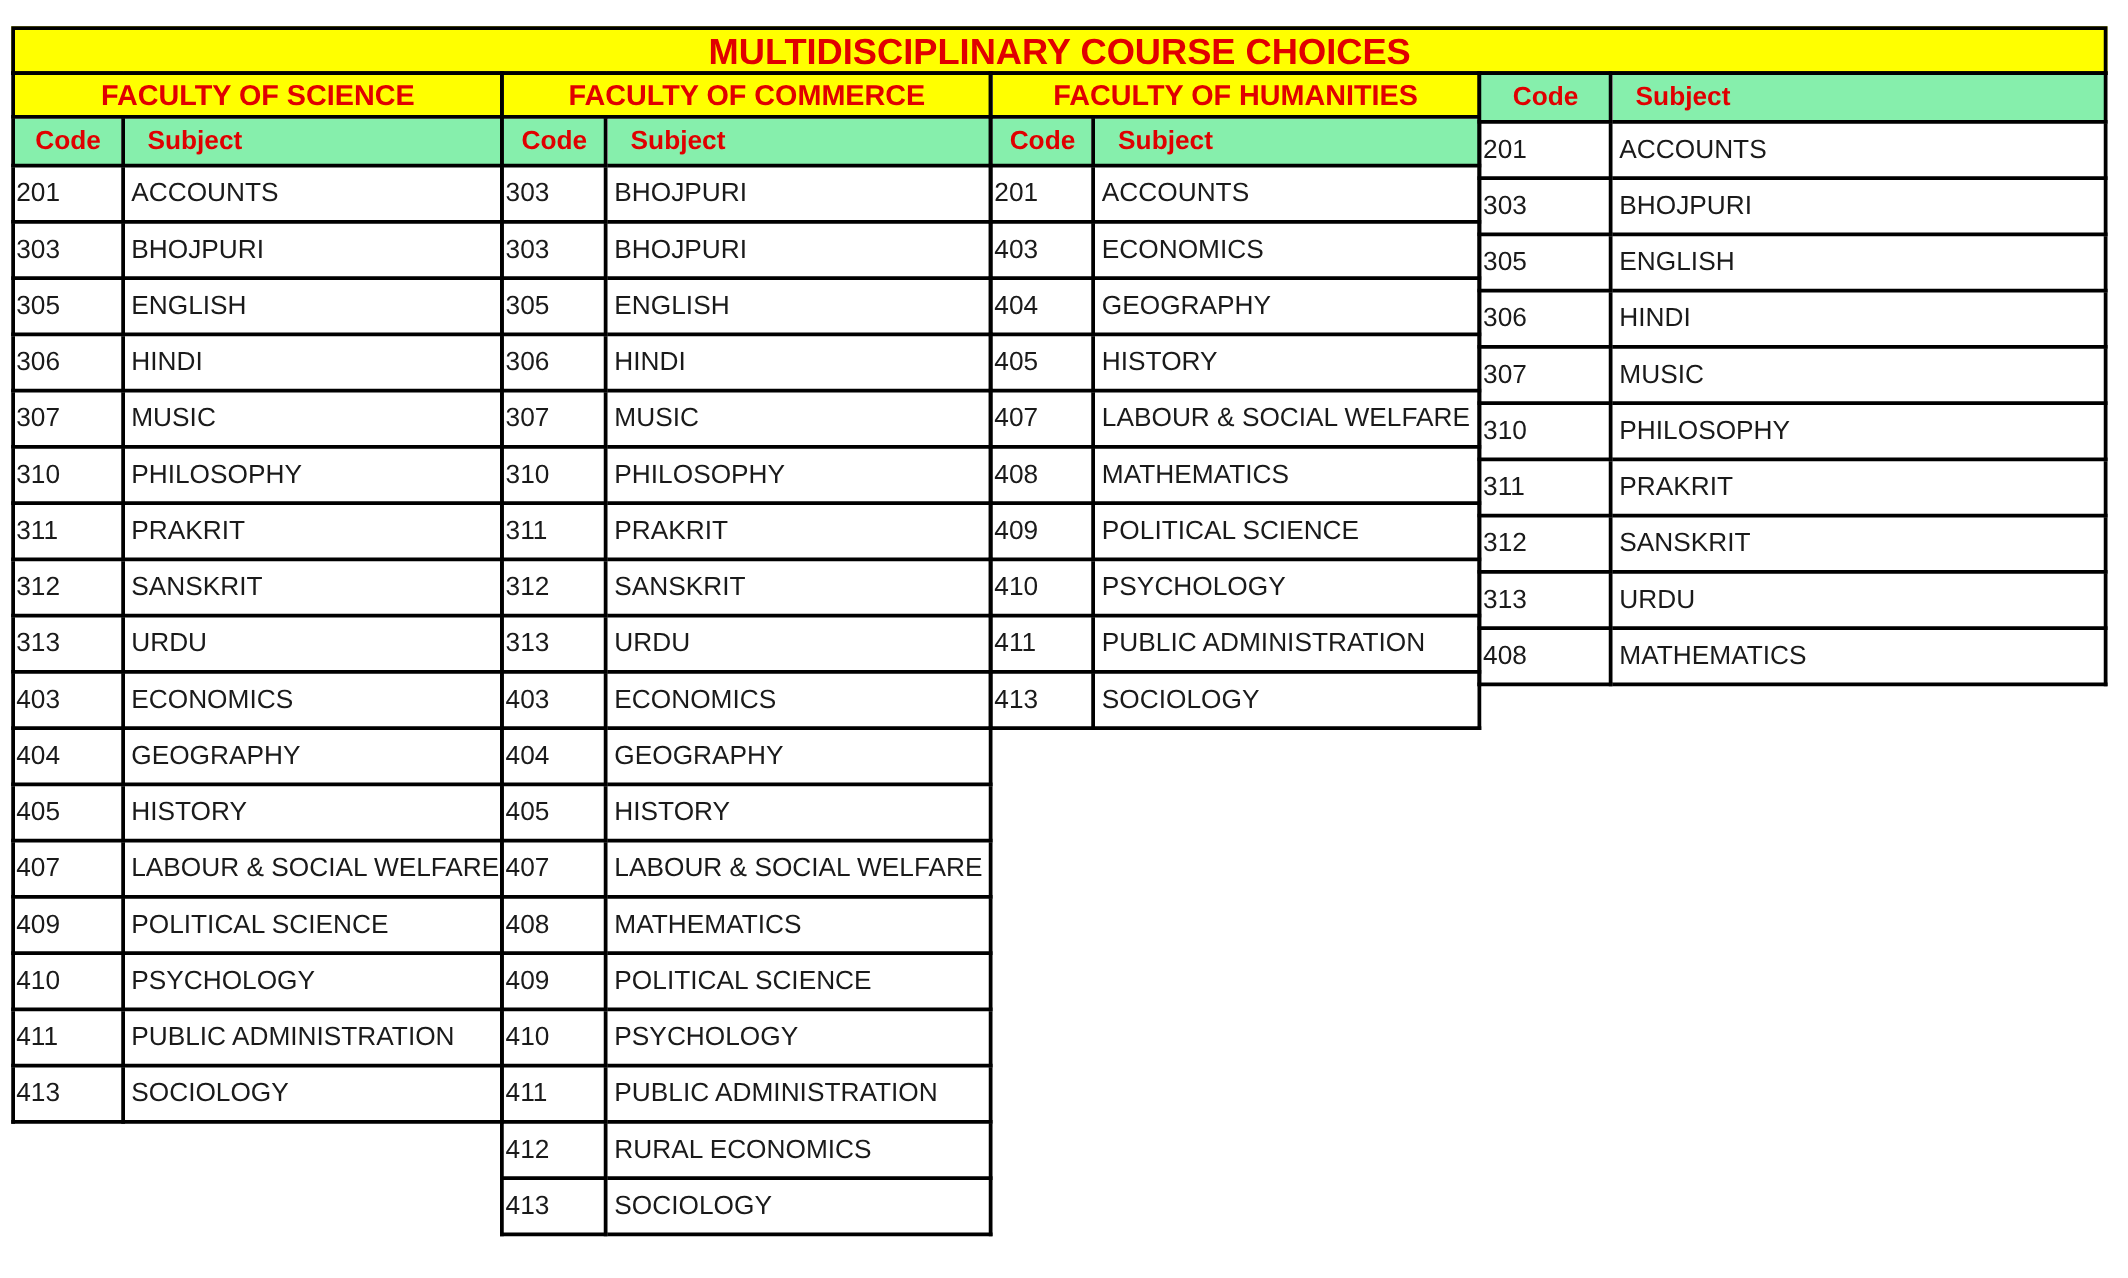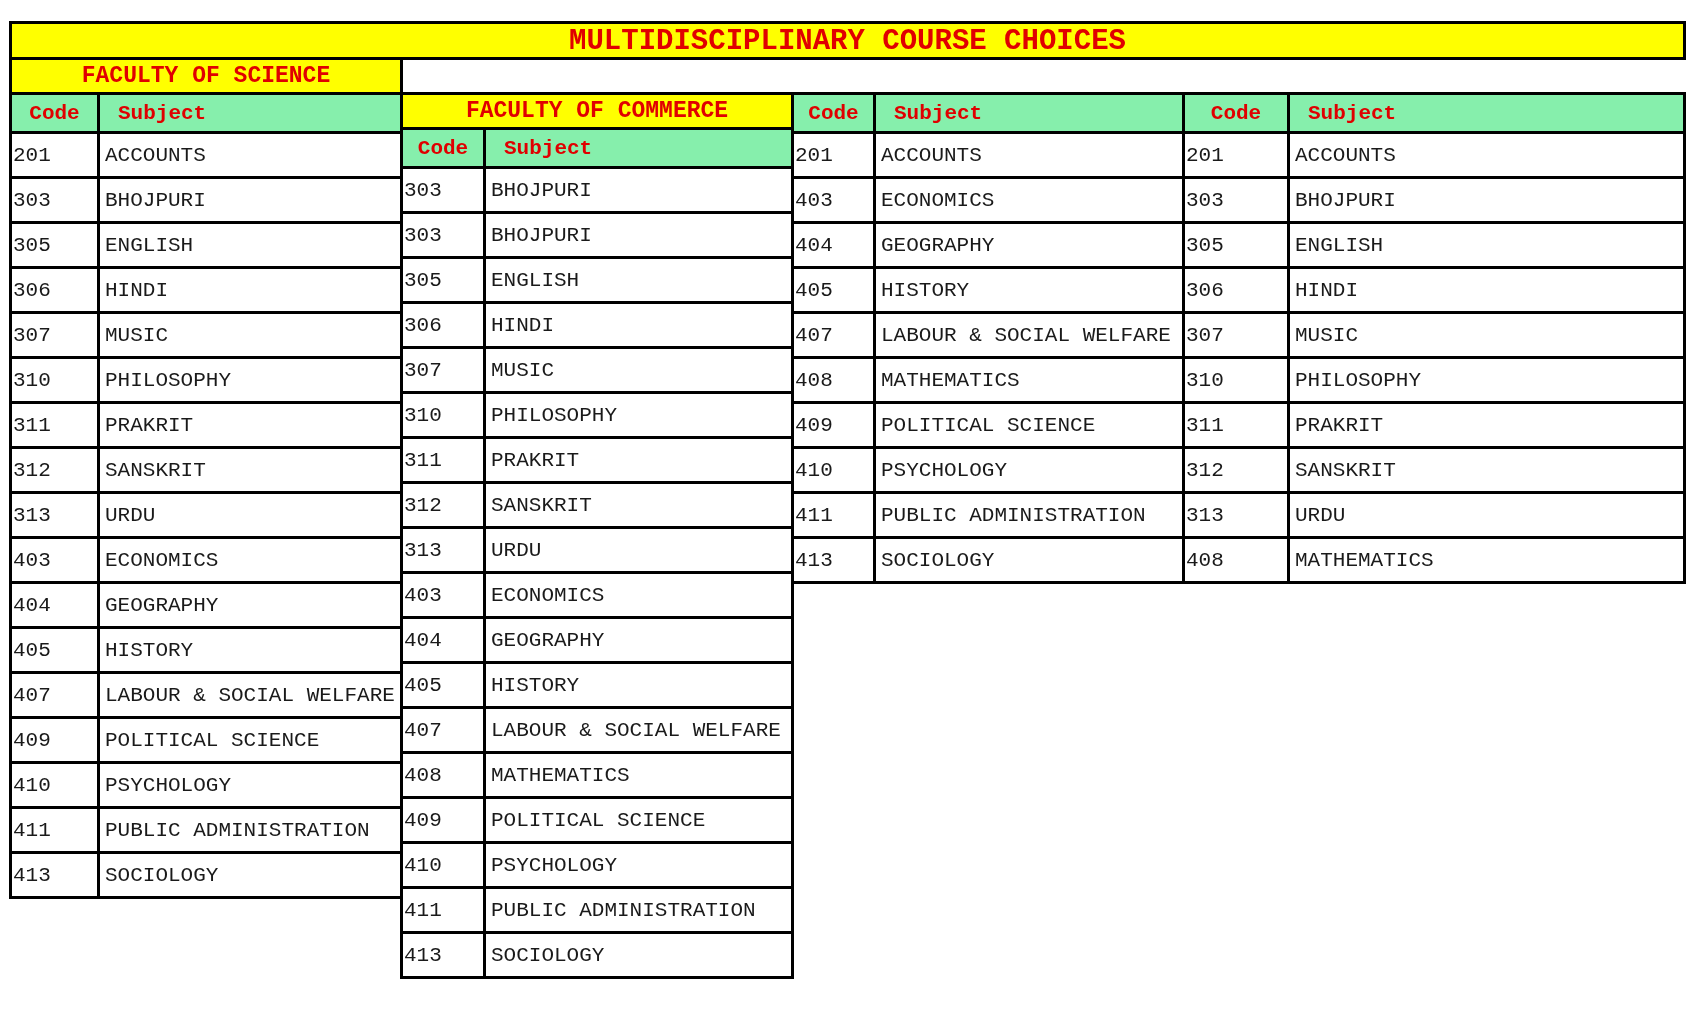--- a/index.html
+++ b/index.html
@@ -7,21 +7,20 @@
     padding: 0;
     background: #ffffff;
     font-family: "Liberation Sans", sans-serif;
   }
   .page {
     position: relative;
     width: 1702px;
     height: 1022px;
     background: #ffffff;
     overflow: hidden;
-    font-family: Liberation Mono, monospace;
   }
   .table-wrap {
     position: absolute;
     left: 9px;
     top: 21px;
     display: inline-block;
   }
   .title-bar {
     box-sizing: border-box;
     border: 3px solid #000000;
@@ -39,21 +38,20 @@
     display: flex;
     align-items: flex-start;
     margin-top: -3px;
   }
   table.fac {
     border-collapse: collapse;
     table-layout: fixed;
   }
   table.fac + table.fac {
     margin-left: -3px;
-    margin-top: 35px;
   }
   table.fac th, table.fac td {
     box-sizing: border-box;
     border: 3px solid #000000;
     overflow: hidden;
     white-space: nowrap;
   }
   th.fac-name {
     background: #FFFF00;
     color: #E00000;
@@ -263,28 +261,35 @@
             </tr>
             <tr>
               <td class="code">410</td>
               <td class="subject">PSYCHOLOGY</td>
             </tr>
             <tr>
               <td class="code">411</td>
               <td class="subject">PUBLIC ADMINISTRATION</td>
             </tr>
             <tr>
+              <td class="code">412</td>
+              <td class="subject">RURAL ECONOMICS</td>
+            </tr>
+            <tr>
               <td class="code">413</td>
               <td class="subject">SOCIOLOGY</td>
             </tr>
           </tbody>
       </table>
 
       <table class="fac w-hum">
         <thead>
+          <tr>
+            <th class="fac-name" colspan="2">FACULTY OF HUMANITIES</th>
+          </tr>
           <tr>
             <th class="colhead code-h">Code</th>
             <th class="colhead subj-h">Subject</th>
           </tr>
         </thead>
         <tbody>
             <tr>
               <td class="code">201</td>
               <td class="subject">ACCOUNTS</td>
             </tr>

